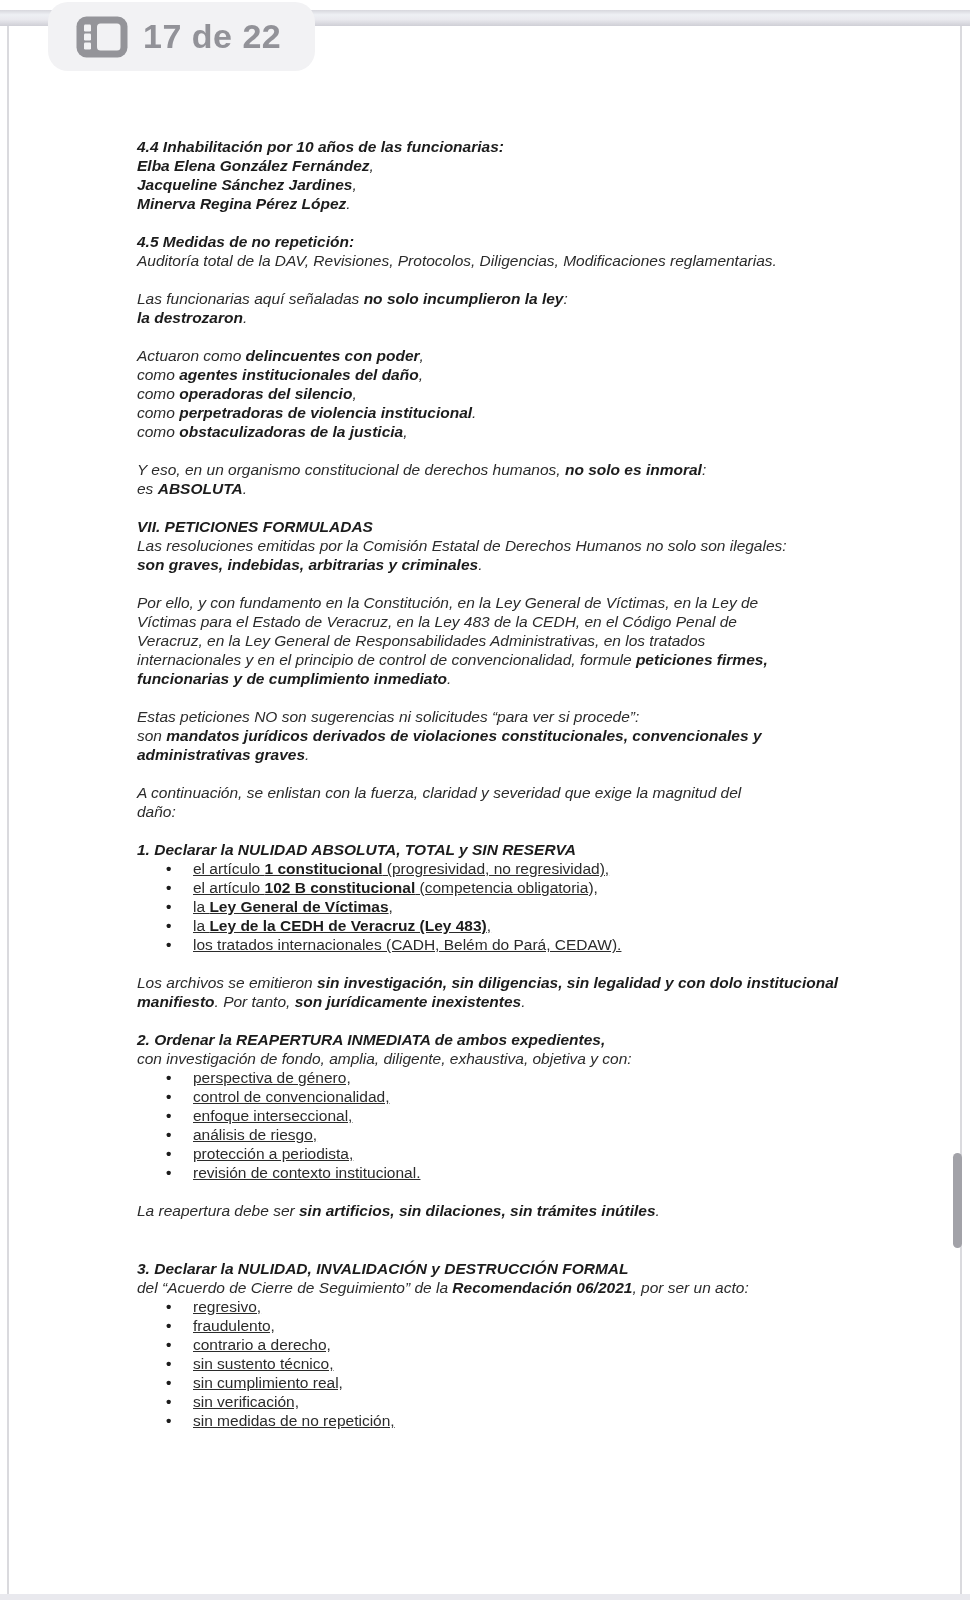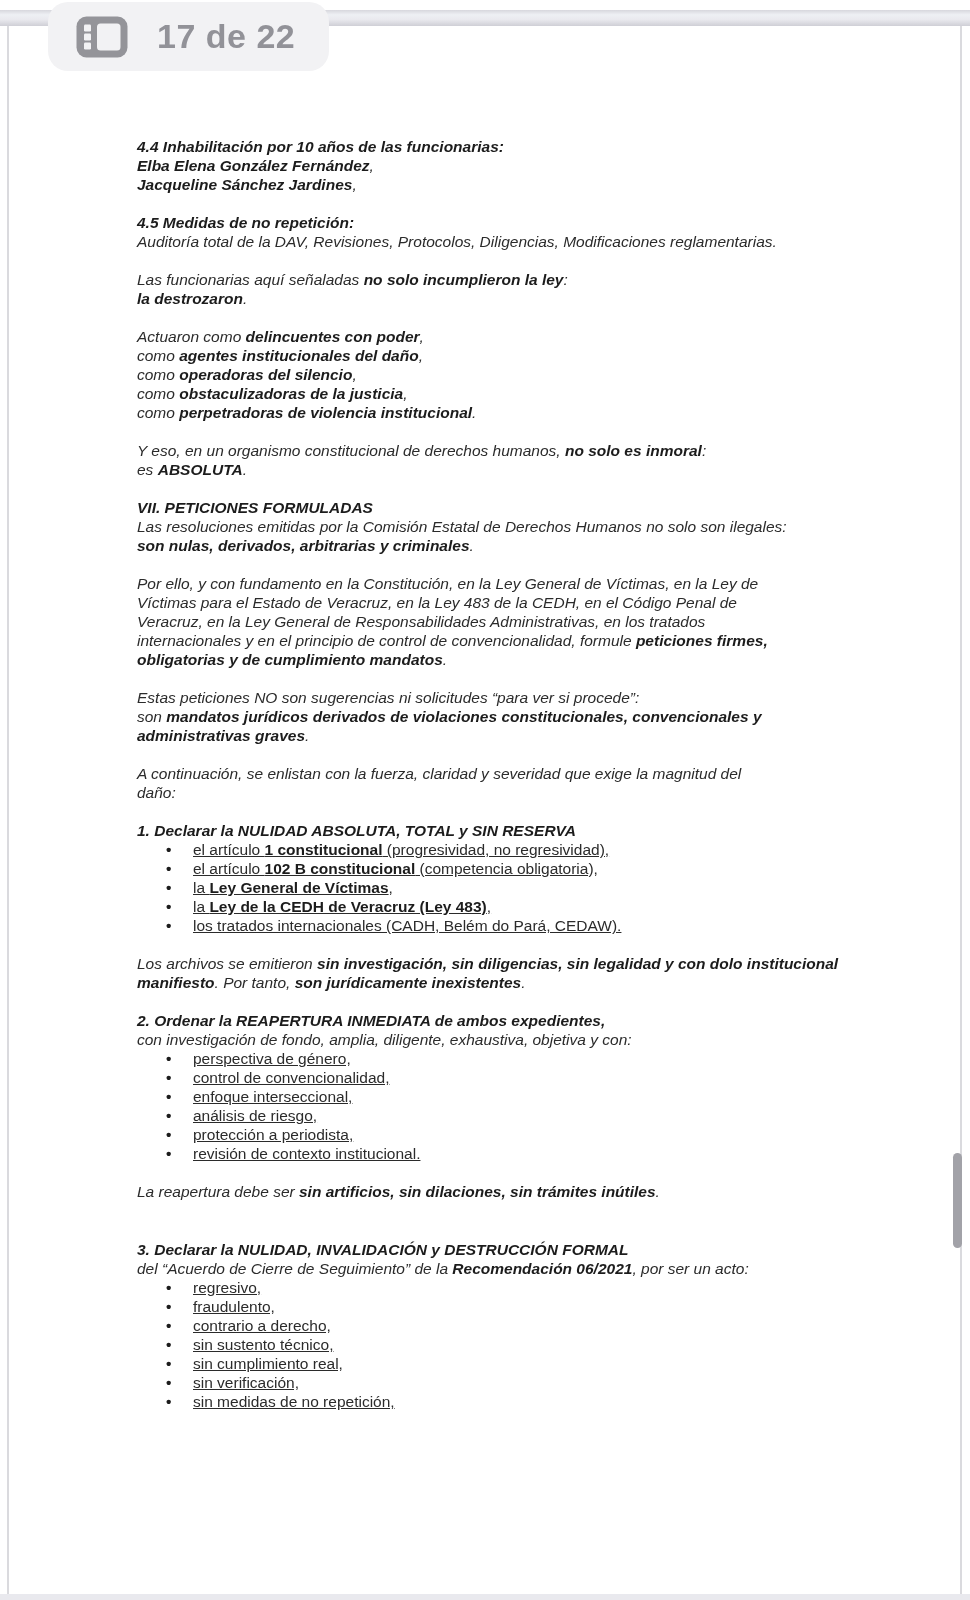--- a/index.html
+++ b/index.html
@@ -13,21 +13,21 @@
   .top-separator{
     position:absolute;left:0;right:0;top:10px;height:16px;z-index:1;
     background:linear-gradient(to bottom,#d7d7dd 0%,#eef0f4 30%,#e9e9ee 60%,#cfcfd6 100%);
   }
   .border-left{position:absolute;left:7px;top:24px;bottom:5px;width:2px;background:#dadade;}
   .border-right{position:absolute;right:8px;top:24px;bottom:5px;width:2px;background:#dadade;}
   .bottom-strip{position:absolute;left:0;right:0;bottom:0;height:6px;background:#e9e9ee;}
   
   .badge{
     position:absolute;left:48px;top:2px;height:69px;z-index:3;
-    display:flex;align-items:center;gap:29px;
+    display:flex;align-items:center;gap:15px;
     padding:0 34px 0 28px;border-radius:20px;
     background:#f2f2f4;
   }
   .badge .label{
     font-size:34px;font-weight:bold;color:#929298;letter-spacing:.5px;
   }
   .badge svg{display:block;}
   
   .scroll-thumb{
     position:absolute;right:8px;top:1153px;width:9px;height:95px;
@@ -71,51 +71,52 @@
   <span class="label">17 de 22</span>
 </div>
 
 <div class="scroll-thumb"></div>
 
 <div class="content">
     <div class="block">
       <div class="line"><span class="b">4.4 Inhabilitación por 10 años de las funcionarias:</span></div>
       <div class="line"><span class="b">Elba Elena González Fernández</span><span class="r">,</span></div>
       <div class="line"><span class="b">Jacqueline Sánchez Jardines</span><span class="r">,</span></div>
+      <div class="line"><span class="b">Minerva Regina Pérez López</span><span class="r">.</span></div>
     </div>
     <div class="block">
       <div class="line"><span class="b">4.5 Medidas de no repetición:</span></div>
       <div class="line"><span class="r">Auditoría total de la DAV, Revisiones, Protocolos, Diligencias, Modificaciones reglamentarias.</span></div>
     </div>
     <div class="block">
       <div class="line"><span class="r">Las funcionarias aquí señaladas </span><span class="b">no solo incumplieron la ley</span><span class="r">:</span></div>
       <div class="line"><span class="b">la destrozaron</span><span class="r">.</span></div>
     </div>
     <div class="block">
       <div class="line"><span class="r">Actuaron como </span><span class="b">delincuentes con poder</span><span class="r">,</span></div>
       <div class="line"><span class="r">como </span><span class="b">agentes institucionales del daño</span><span class="r">,</span></div>
       <div class="line"><span class="r">como </span><span class="b">operadoras del silencio</span><span class="r">,</span></div>
+      <div class="line"><span class="r">como </span><span class="b">perpetradoras de violencia institucional</span><span class="r">.</span></div>
       <div class="line"><span class="r">como </span><span class="b">obstaculizadoras de la justicia</span><span class="r">,</span></div>
-      <div class="line"><span class="r">como </span><span class="b">perpetradoras de violencia institucional</span><span class="r">.</span></div>
     </div>
     <div class="block">
       <div class="line"><span class="r">Y eso, en un organismo constitucional de derechos humanos, </span><span class="b">no solo es inmoral</span><span class="r">:</span></div>
       <div class="line"><span class="r">es </span><span class="b">ABSOLUTA</span><span class="r">.</span></div>
     </div>
     <div class="block">
       <div class="line"><span class="b">VII. PETICIONES FORMULADAS</span></div>
       <div class="line"><span class="r">Las resoluciones emitidas por la Comisión Estatal de Derechos Humanos no solo son ilegales:</span></div>
-      <div class="line"><span class="b">son nulas, derivados, arbitrarias y criminales</span><span class="r">.</span></div>
+      <div class="line"><span class="b">son graves, indebidas, arbitrarias y criminales</span><span class="r">.</span></div>
     </div>
     <div class="block">
       <div class="line"><span class="r">Por ello, y con fundamento en la Constitución, en la Ley General de Víctimas, en la Ley de</span></div>
       <div class="line"><span class="r">Víctimas para el Estado de Veracruz, en la Ley 483 de la CEDH, en el Código Penal de</span></div>
       <div class="line"><span class="r">Veracruz, en la Ley General de Responsabilidades Administrativas, en los tratados</span></div>
       <div class="line"><span class="r">internacionales y en el principio de control de convencionalidad, formule </span><span class="b">peticiones firmes,</span></div>
-      <div class="line"><span class="b">obligatorias y de cumplimiento mandatos</span><span class="r">.</span></div>
+      <div class="line"><span class="b">funcionarias y de cumplimiento inmediato</span><span class="r">.</span></div>
     </div>
     <div class="block">
       <div class="line"><span class="r">Estas peticiones NO son sugerencias ni solicitudes “para ver si procede”:</span></div>
       <div class="line"><span class="r">son </span><span class="b">mandatos jurídicos derivados de violaciones constitucionales, convencionales y</span></div>
       <div class="line"><span class="b">administrativas graves</span><span class="r">.</span></div>
     </div>
     <div class="block">
       <div class="line"><span class="r">A continuación, se enlistan con la fuerza, claridad y severidad que exige la magnitud del</span></div>
       <div class="line"><span class="r">daño:</span></div>
     </div>

